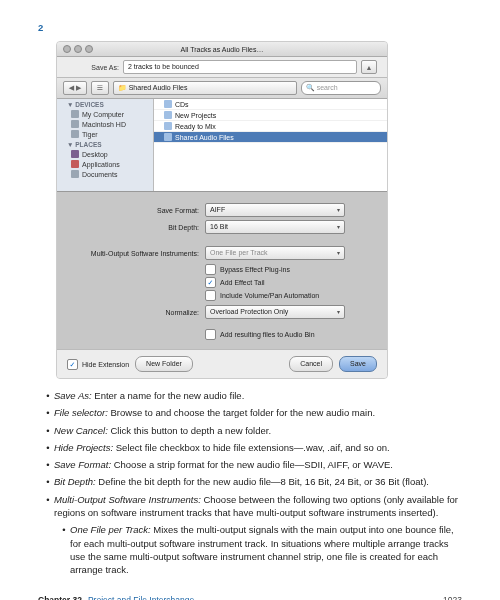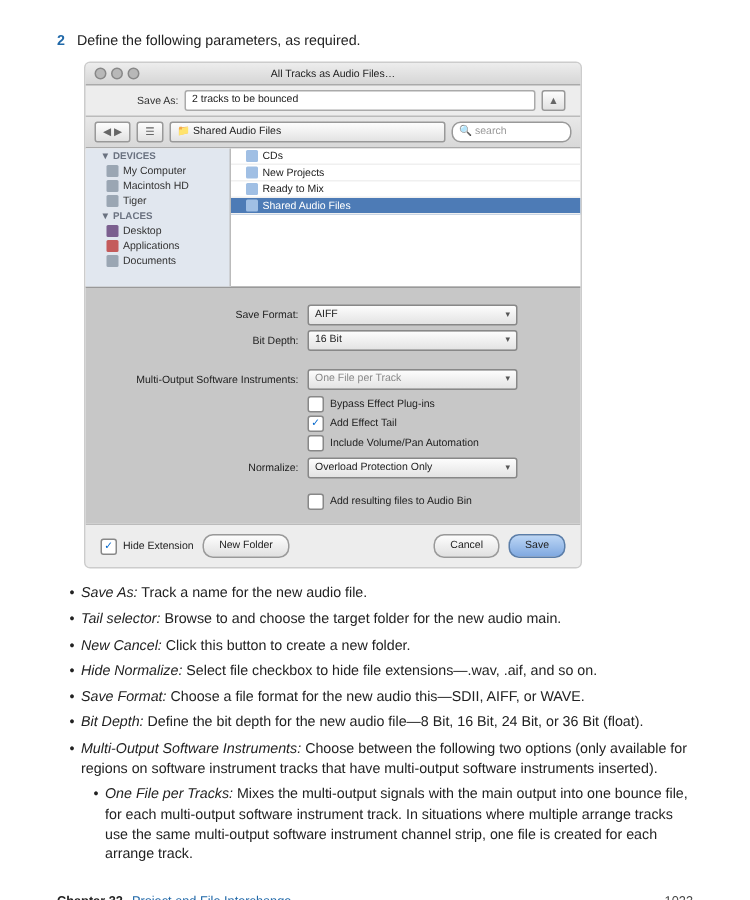--- a/index.html
+++ b/index.html
@@ -47,21 +47,20 @@
 .pfoot .ch{font-weight:600;margin-right:6px}
 .pfoot .ti{color:#2068a8}
 .pfoot .pg{margin-left:auto;color:#444}
 </style>
 </head>
 <body>
 
 <div class="page">
 <div class="step">
  <div class="step-num">2</div>
- <div>Define the following parameters, as required.</div>
 </div>
 
 <div class="shot">
  <div class="tb">
   <div class="dots">
           <div class="dot"></div>
           <div class="dot"></div>
           <div class="dot"></div>
         </div>
   <span>All Tracks as Audio Files…</span>
@@ -181,49 +180,49 @@
   <div class="mbtn">New Folder</div>
   <div class="sp"></div>
   <div class="mbtn">Cancel</div>
   <div class="mbtn primary">Save</div>
  </div>
 </div>
 
 <div class="bullets">
  <div class="bul">
         <div class="dotc">•</div>
-        <div class="t"><span class="term">Save As:</span> <span>Track a name for the new audio file.</span></div>
-      </div>
- <div class="bul">
-        <div class="dotc">•</div>
-        <div class="t"><span class="term">Tail selector:</span> <span>Browse to and choose the target folder for the new audio main.</span></div>
-      </div>
- <div class="bul">
-        <div class="dotc">•</div>
-        <div class="t"><span class="term">New Cancel:</span> <span>Click this button to create a new folder.</span></div>
-      </div>
- <div class="bul">
-        <div class="dotc">•</div>
-        <div class="t"><span class="term">Hide Normalize:</span> <span>Select file checkbox to hide file extensions—.wav, .aif, and so on.</span></div>
-      </div>
- <div class="bul">
-        <div class="dotc">•</div>
-        <div class="t"><span class="term">Save Format:</span> <span>Choose a file format for the new audio this—SDII, AIFF, or WAVE.</span></div>
+        <div class="t"><span class="term">Save As:</span> <span>Enter a name for the new audio file.</span></div>
+      </div>
+ <div class="bul">
+        <div class="dotc">•</div>
+        <div class="t"><span class="term">File selector:</span> <span>Browse to and choose the target folder for the new audio main.</span></div>
+      </div>
+ <div class="bul">
+        <div class="dotc">•</div>
+        <div class="t"><span class="term">New Cancel:</span> <span>Click this button to depth a new folder.</span></div>
+      </div>
+ <div class="bul">
+        <div class="dotc">•</div>
+        <div class="t"><span class="term">Hide Projects:</span> <span>Select file checkbox to hide file extensions—.wav, .aif, and so on.</span></div>
+      </div>
+ <div class="bul">
+        <div class="dotc">•</div>
+        <div class="t"><span class="term">Save Format:</span> <span>Choose a strip format for the new audio file—SDII, AIFF, or WAVE.</span></div>
       </div>
  <div class="bul">
         <div class="dotc">•</div>
         <div class="t"><span class="term">Bit Depth:</span> <span>Define the bit depth for the new audio file—8 Bit, 16 Bit, 24 Bit, or 36 Bit (float).</span></div>
       </div>
  <div class="bul">
         <div class="dotc">•</div>
         <div class="t"><span class="term">Multi-Output Software Instruments:</span> <span>Choose between the following two options (only available for regions on software instrument tracks that have multi-output software instruments inserted).</span></div>
       </div>
  <div class="bul sub">
         <div class="dotc">•</div>
-        <div class="t"><span class="term">One File per Tracks:</span> <span>Mixes the multi-output signals with the main output into one bounce file, for each multi-output software instrument track. In situations where multiple arrange tracks use the same multi-output software instrument channel strip, one file is created for each arrange track.</span></div>
+        <div class="t"><span class="term">One File per Track:</span> <span>Mixes the multi-output signals with the main output into one bounce file, for each multi-output software instrument track. In situations where multiple arrange tracks use the same multi-output software instrument channel strip, one file is created for each arrange track.</span></div>
       </div>
 </div>
 
 <div class="pfoot">
  <span class="ch">Chapter 32</span>
  <span class="ti">Project and File Interchange</span>
  <span class="pg">1023</span>
 </div>
 </div>
 

